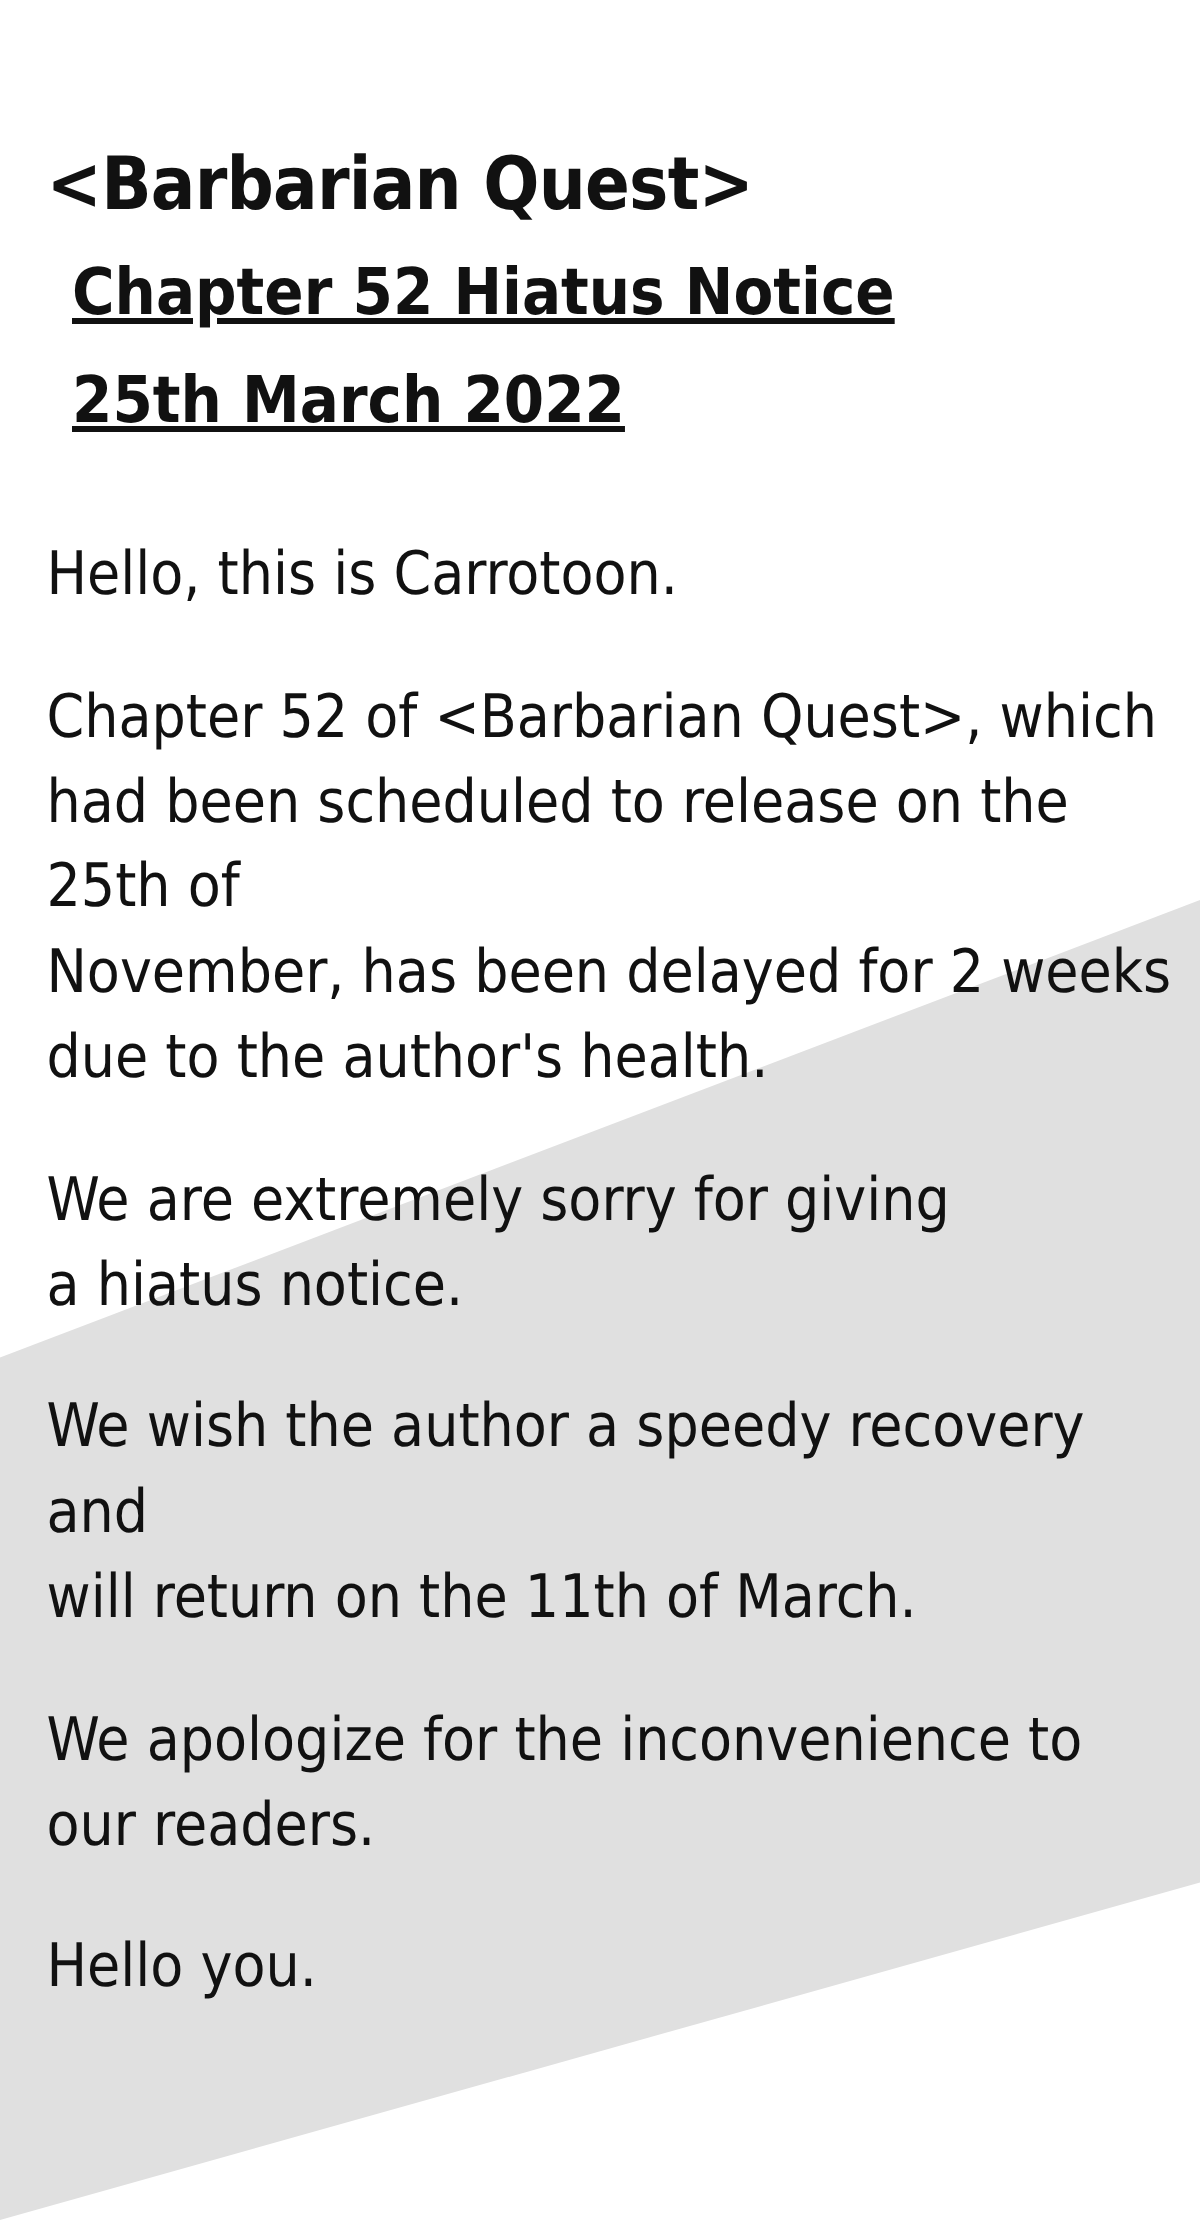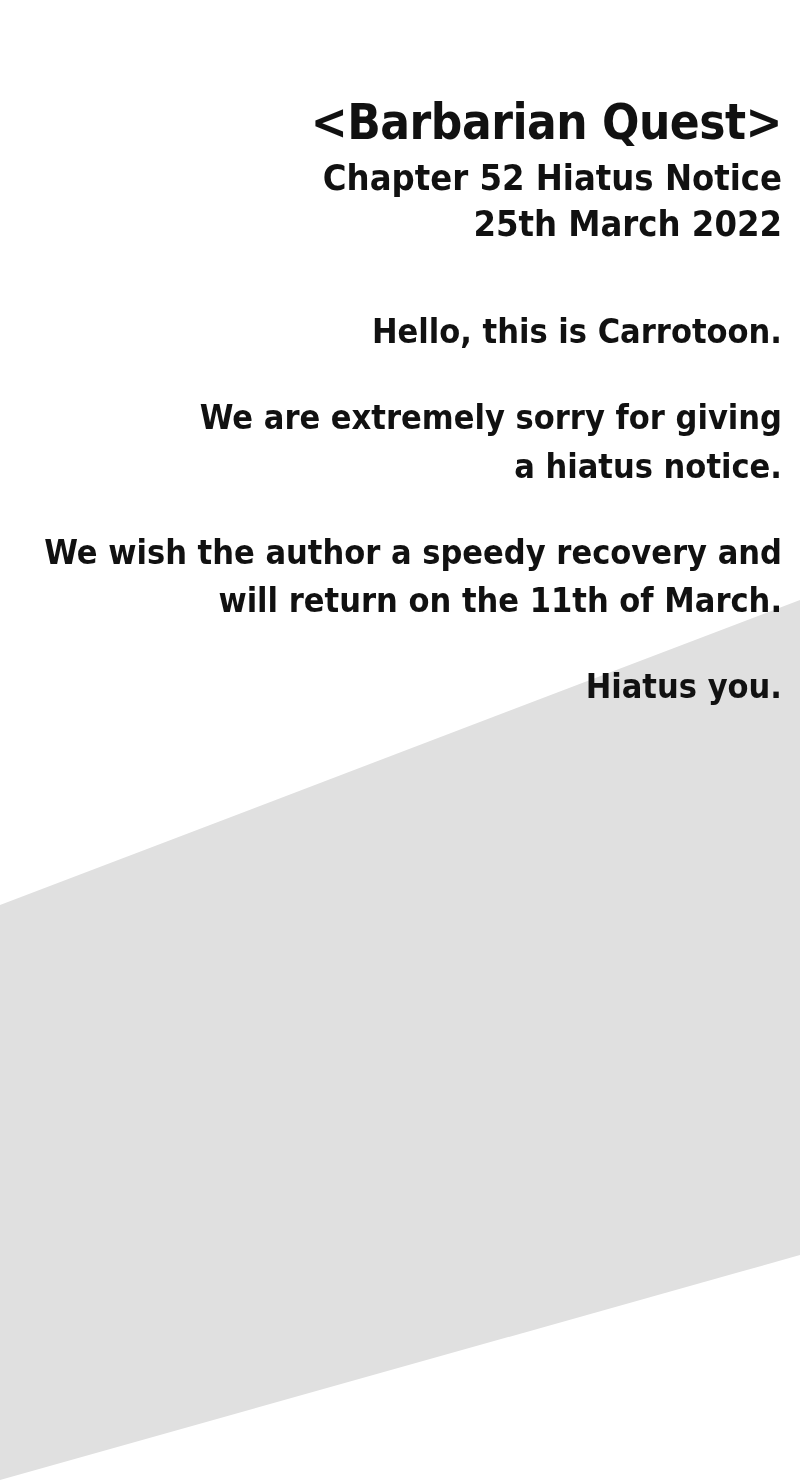--- a/index.html
+++ b/index.html
@@ -25,48 +25,49 @@
     height: 1480px;
     z-index: 0;
     pointer-events: none;
   }
 
   .notice {
     position: relative;
     z-index: 1;
     width: 800px;
     box-sizing: border-box;
-    padding: 96px 18px 0 13px;
-    text-align: right;
+    padding: 96px 18px 0 31px;
+    text-align: left;
   }
 
   .title {
     font-size: 49px;
     font-weight: 700;
     letter-spacing: -0.5px;
     line-height: 1.12;
     margin: 0 0 4px 0;
     font-stretch: condensed;
   }
 
   .subtitle {
-    font-size: 36px;
+    font-size: 43px;
     font-weight: 600;
     line-height: 1.28;
-    margin: 0;
+    margin: 17px;
+    text-decoration: underline;
   }
 
   .body-block {
     margin-top: 60px;
   }
 
   .para {
-    font-size: 34px;
+    font-size: 40px;
     line-height: 1.42;
-    font-weight: 700;
+    font-weight: 400;
     margin: 0 0 38px 0;
     white-space: pre-line;
   }
 
   .para:last-child {
     margin-bottom: 0;
   }
 </style>
 </head>
 <body>
@@ -76,20 +77,26 @@
 </svg>
 
 <div class="notice">
 
   <h1 class="title">&lt;Barbarian Quest&gt;</h1>
   <div class="subtitle">Chapter 52 Hiatus Notice</div>
   <div class="subtitle">25th March 2022</div>
 
   <div class="body-block">
     <p class="para">Hello, this is Carrotoon.</p>
+    <p class="para">Chapter 52 of &lt;Barbarian Quest&gt;, which
+had been scheduled to release on the 25th of
+November, has been delayed for 2 weeks
+due to the author's health.</p>
     <p class="para">We are extremely sorry for giving
 a hiatus notice.</p>
     <p class="para">We wish the author a speedy recovery and
 will return on the 11th of March.</p>
-    <p class="para">Hiatus you.</p>
+    <p class="para">We apologize for the inconvenience to
+our readers.</p>
+    <p class="para">Hello you.</p>
   </div>
 
 </div>
 
 </body></html>

